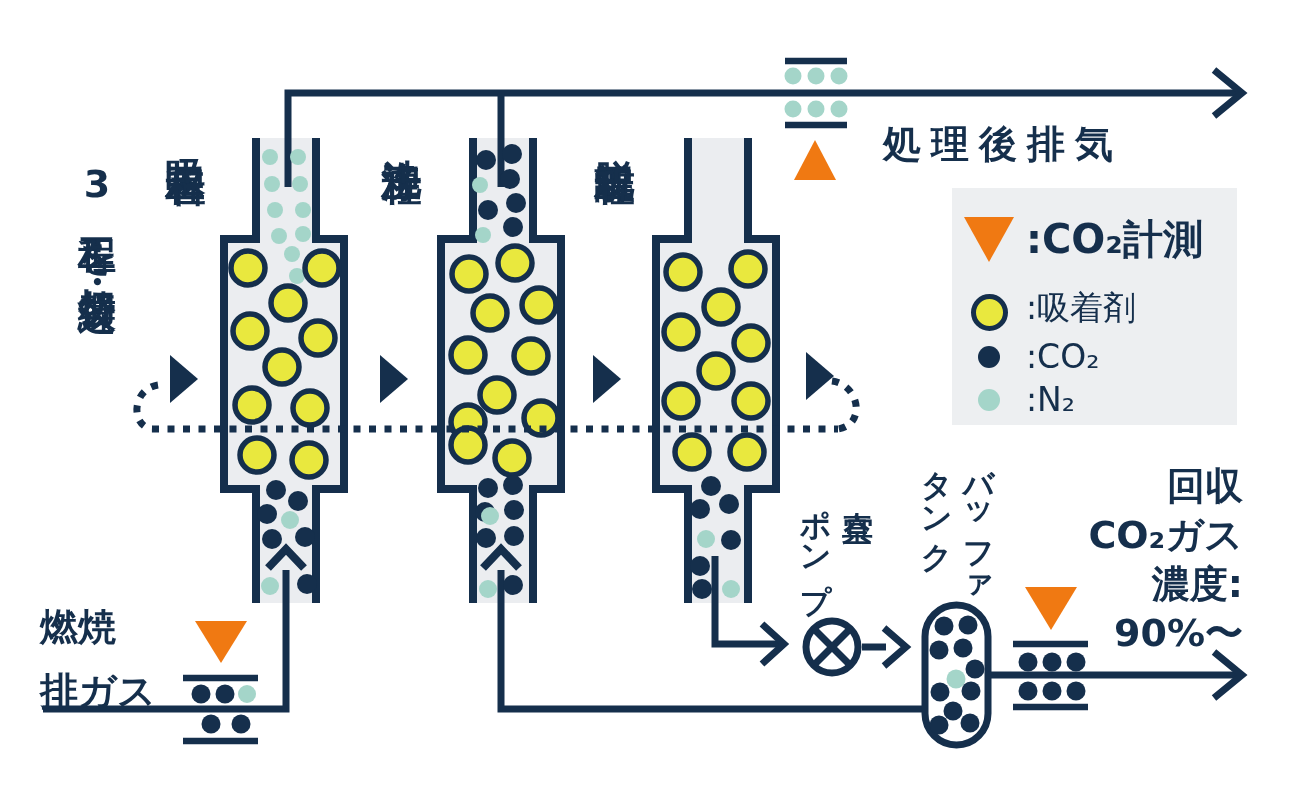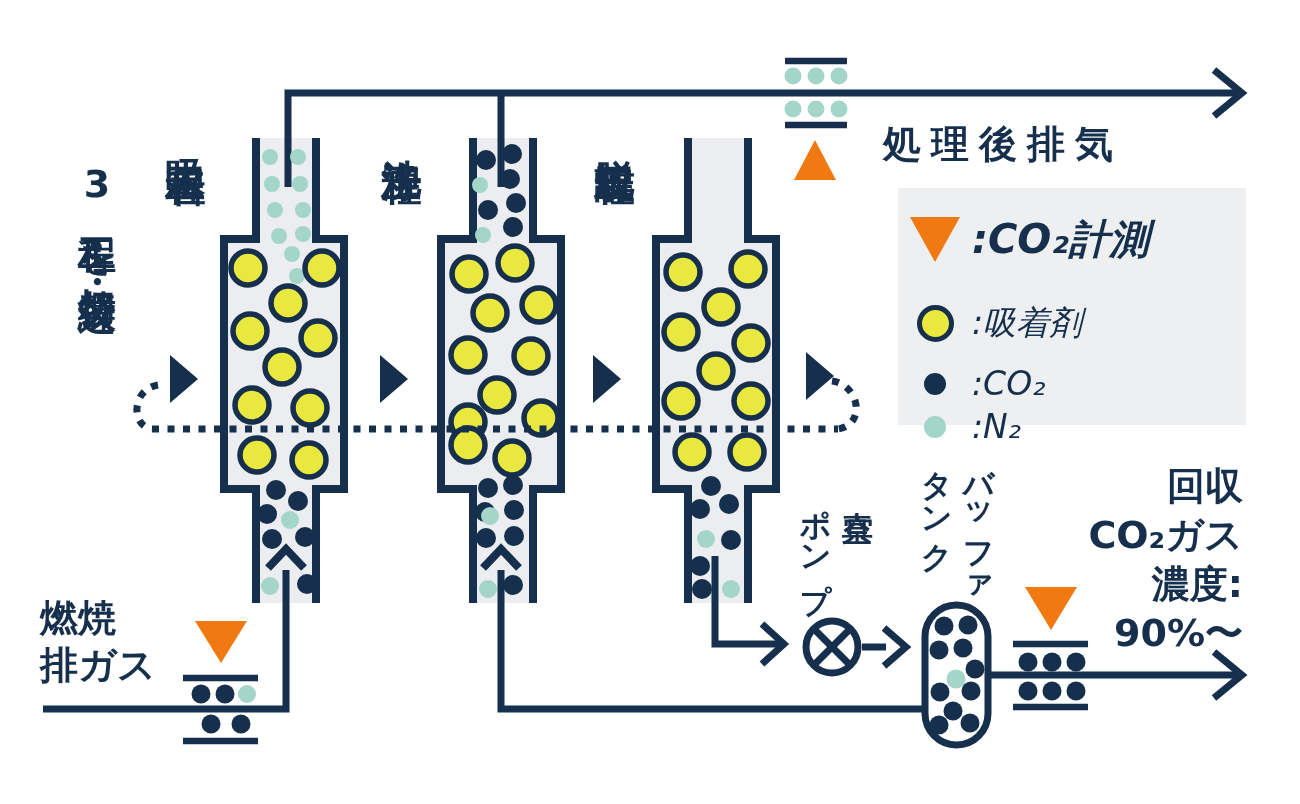--- a/index.html
+++ b/index.html
@@ -22,25 +22,25 @@
   .tdot{fill:var(--teal);}
   .tri{fill:var(--navy);}
   .otri{fill:var(--orange);}
   .wfill{fill:var(--white);}
   .jp{position:absolute;color:var(--navy);font-weight:bold;}
   .pre{white-space:pre;}
   .vert{writing-mode:vertical-rl;text-orientation:upright;}
   .proc{font-size:40px;letter-spacing:4px;}
   .leftnote{font-size:38px;letter-spacing:2px;}
   .toplabel{font-size:38px;letter-spacing:10px;}
-  .inlabel{font-size:38px;line-height:47px;}
+  .inlabel{font-size:38px;line-height:64px;}
   .punit{font-size:31px;line-height:42px;letter-spacing:1px;}
   .recov{font-size:38px;line-height:49px;text-align:right;}
   
-  #legend{position:absolute;left:898px;top:188px;width:348px;height:237px;background:var(--legendBg);font-style:italic;}
+  #legend{position:absolute;left:952px;top:188px;width:285px;height:237px;background:var(--legendBg);}
   .legend-row{display:flex;align-items:center;}
   .licon{width:74px;display:flex;justify-content:center;align-items:center;flex:0 0 74px;}
   .tri-icon{width:0;height:0;border-left:25px solid transparent;border-right:25px solid transparent;border-top:45px solid var(--orange);}
   .circle-icon{width:27px;height:27px;border-radius:50%;border:5px solid var(--navy);background:var(--yellow);}
   .dot-icon{width:22px;height:22px;border-radius:50%;background:var(--navy);}
   .dot-icon.teal{background:var(--teal);}
   .llabel{color:var(--navy);}
   .llabel.big{font-size:40px;font-weight:bold;}
   .llabel.small{font-size:33px;font-weight:normal;}
 </style>
@@ -266,27 +266,27 @@
 濃度:
 90%〜</div>
 
   <div id="legend">
     <div class="legend-row" style="margin-top:24px;">
       <span class="licon">
           <span class="tri-icon"></span>
         </span>
       <span class="llabel big">:CO₂計測</span>
     </div>
-    <div class="legend-row" style="margin-top:34px;">
+    <div class="legend-row" style="margin-top:19px;align-items:flex-end;">
       <span class="licon">
           <span class="circle-icon"></span>
         </span>
       <span class="llabel small">:吸着剤</span>
     </div>
-    <div class="legend-row" style="margin-top:18px;text-align:right;">
+    <div class="legend-row" style="margin-top:6px;text-align:right;">
       <span class="licon">
           <span class="dot-icon"></span>
         </span>
       <span class="llabel small">:CO₂</span>
     </div>
     <div class="legend-row" style="margin-top:4px;">
       <span class="licon">
           <span class="dot-icon teal"></span>
         </span>
       <span class="llabel small">:N₂</span>

